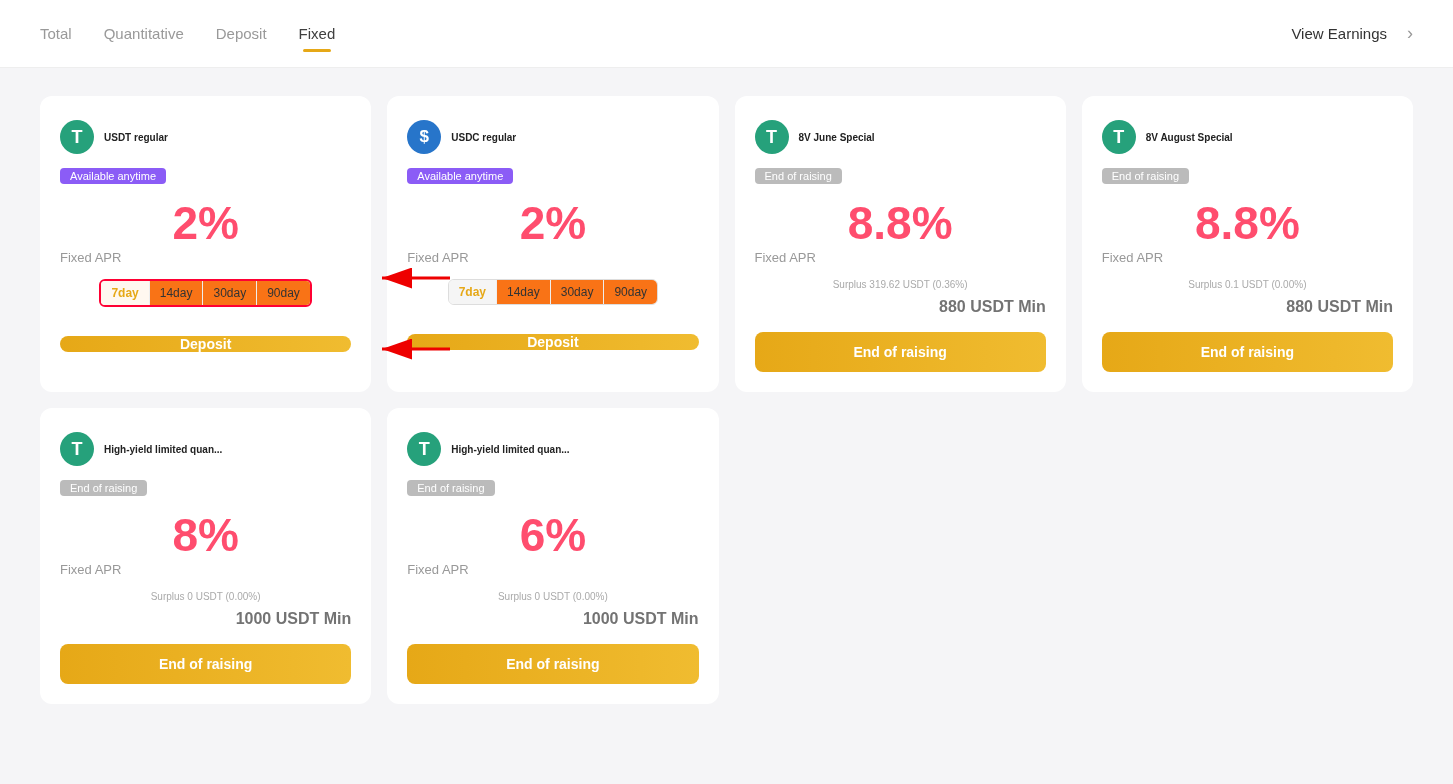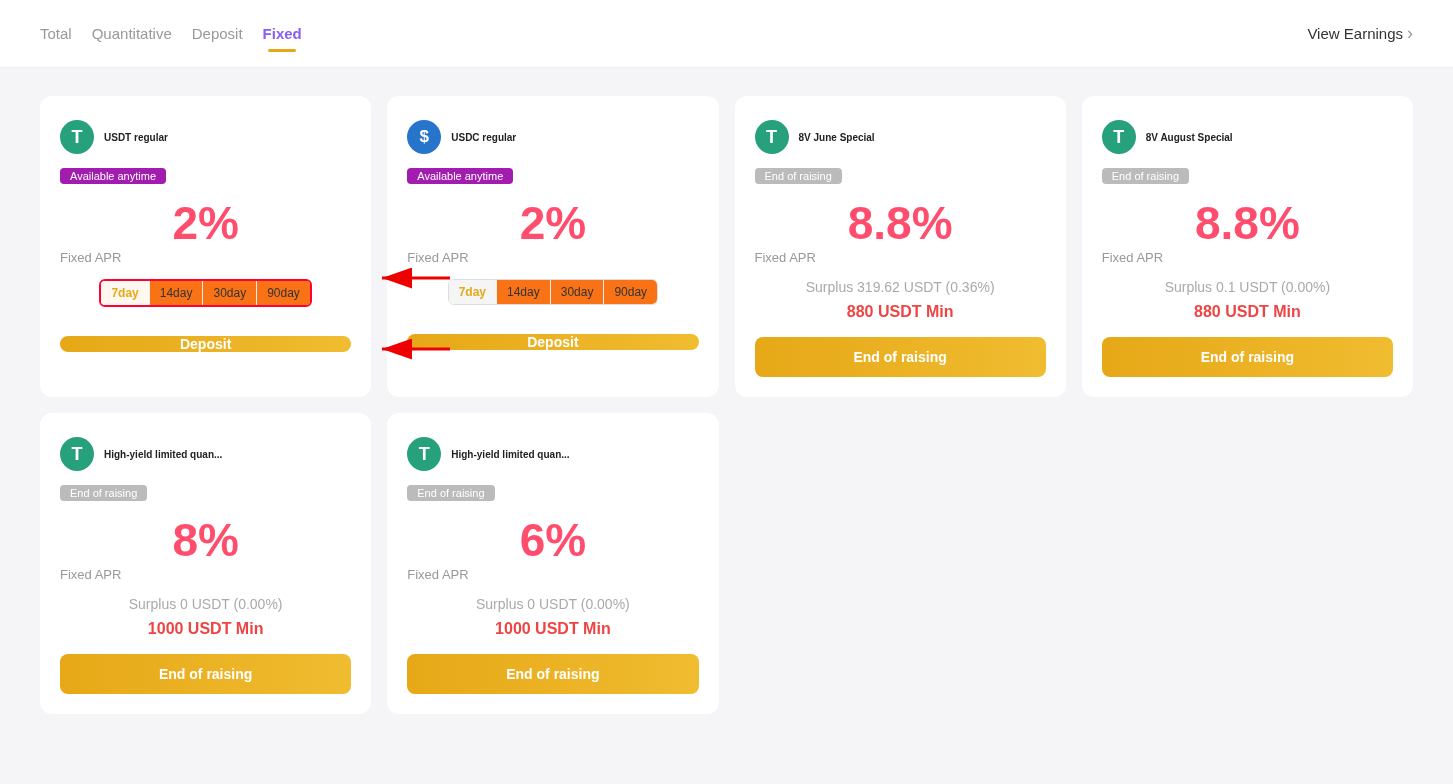--- a/index.html
+++ b/index.html
@@ -15,52 +15,52 @@
       display: flex;
       align-items: center;
       justify-content: space-between;
       padding: 0 40px;
       height: 68px;
       border-bottom: 1px solid #eee;
     }
     .nav-tabs {
       display: flex;
       align-items: center;
-      gap: 20px;
+      gap: 32px;
     }
     .nav-tab {
       font-size: 15px;
       color: #999;
       cursor: pointer;
       padding: 4px 0;
       position: relative;
     }
     .nav-tab.active {
-      color: #8b5cf6;
-      font-weight: 700;
+      color: #404040;
+      font-weight: 400;
     }
     .nav-tab.active::after {
       content: '';
       display: block;
       position: absolute;
       bottom: -6px;
       left: 50%;
       transform: translateX(-50%);
       width: 28px;
       height: 3px;
       background: #e6a817;
       border-radius: 2px;
     }
     .view-earnings {
       display: flex;
       align-items: center;
       color: #333;
       font-size: 15px;
       cursor: pointer;
-      gap: 4px;
+      gap: 20px;
     }
     .view-earnings .chevron {
       color: #999;
       font-size: 18px;
     }
 
     
     .main {
       padding: 28px 40px;
     }
@@ -104,21 +104,21 @@
     }
     .badge {
       display: inline-block;
       padding: 2px 10px;
       border-radius: 4px;
       font-size: 11px;
       font-weight: 500;
       margin-bottom: 16px;
     }
     .badge-green {
-      background: #a21caf;
+      background: #8b5cf6;
       color: #fff;
     }
     .badge-gray {
       background: #bbb;
       color: #fff;
     }
     .apr-value {
       font-size: 46px;
       font-weight: 700;
       color: #ff4d6e;
@@ -126,30 +126,30 @@
       line-height: 1;
       margin-bottom: 4px;
     }
     .apr-label {
       font-size: 13px;
       color: #999;
       text-align: left;
       margin-bottom: 14px;
     }
     .surplus-label {
-      font-size: 14px;
+      font-size: 10px;
       color: #aaa;
       text-align: center;
       margin-bottom: 8px;
     }
     .min-label {
       font-size: 16px;
       font-weight: 700;
-      color: #ef4444;
-      text-align: center;
+      color: #737373;
+      text-align: right;
       margin-bottom: 16px;
     }
 
     
     .day-selector {
       display: flex;
       align-items: center;
       border: 2px solid #f03;
       border-radius: 6px;
       overflow: hidden;

